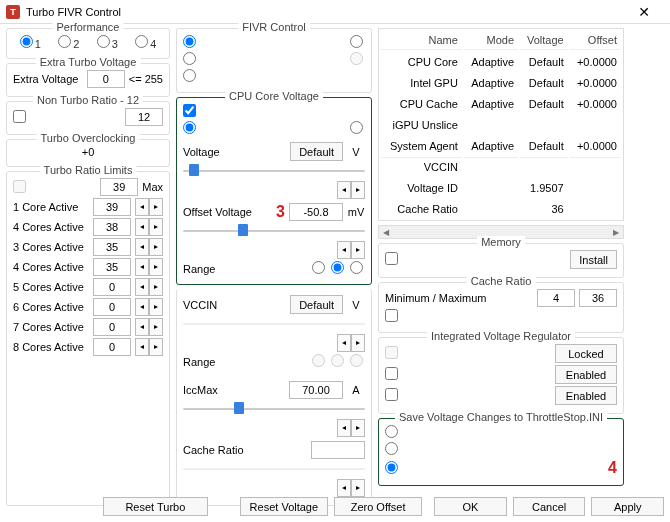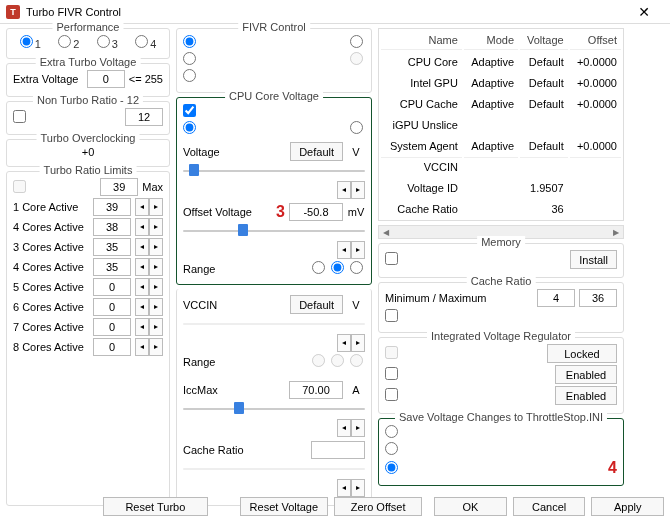--- a/index.html
+++ b/index.html
@@ -368,21 +368,21 @@
       <div class="row">
         <label><input type="checkbox" style=""></label>
       </div>
     </fieldset>
 
     <fieldset>
       <legend>Integrated Voltage Regulator</legend>
       <div class="row">
         <label class="dis"><input type="checkbox" disabled="" style=""></label>
         <span class="grow"></span>
-        <button class="btn" style="width:70px;">Locked</button>
+        <button class="btn" style="width:62px;">Locked</button>
       </div>
       <div class="row">
         <label><input type="checkbox" style=""></label>
         <span class="grow"></span>
         <button class="btn" style="width:62px;">Enabled</button>
       </div>
       <div class="row">
         <label><input type="checkbox" style=""></label>
         <span class="grow"></span>
         <button class="btn" style="width:62px;">Enabled</button>

